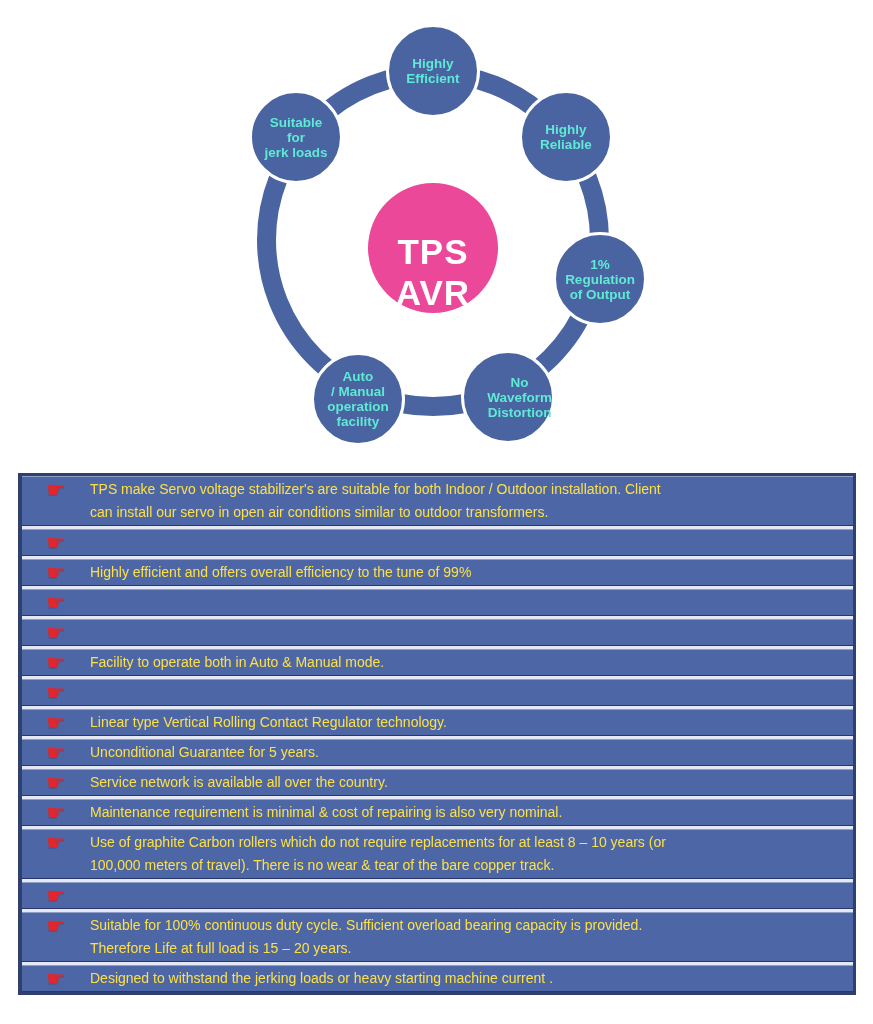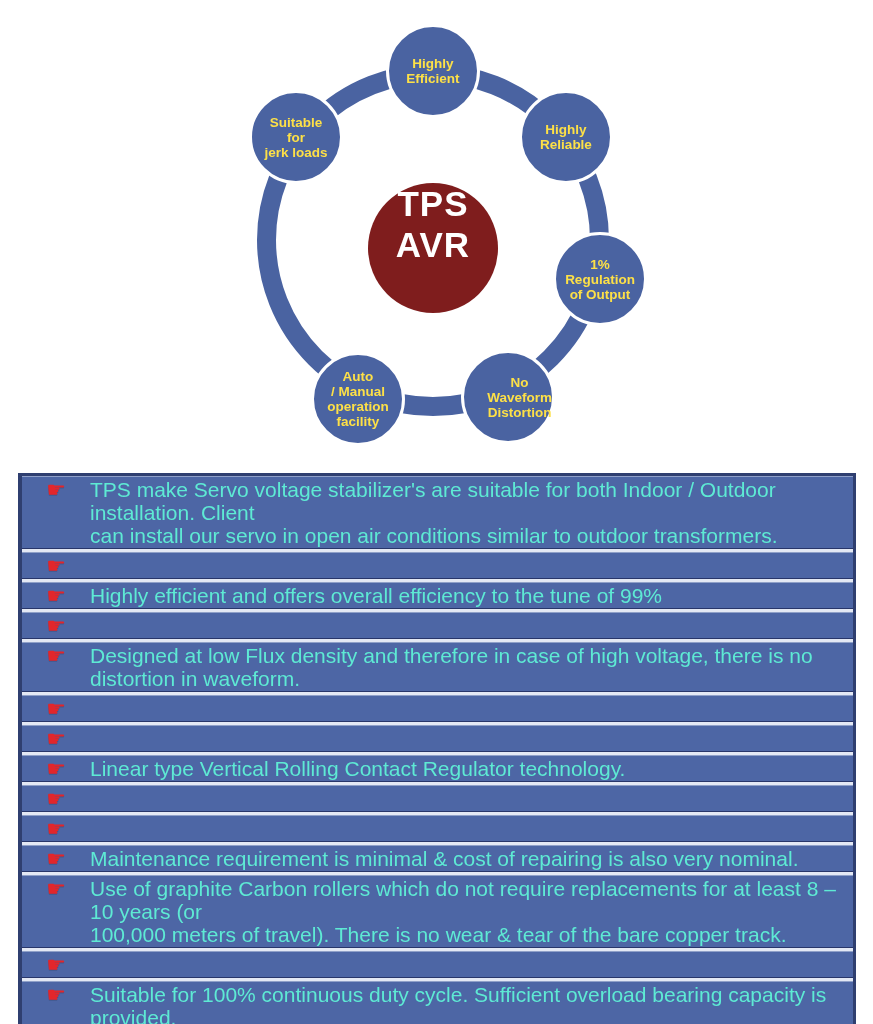--- a/index.html
+++ b/index.html
@@ -26,40 +26,40 @@
     border: 19px solid #4A63A1;
     border-radius: 50%;
   }
   .hub {
     position: absolute;
     left: 368px;
     top: 183px;
     width: 130px;
     height: 130px;
     border-radius: 50%;
-    background: #7f1d1d;
+    background: #ec4899;
     color: #ffffff;
     display: flex;
-    align-items: flex-start;
+    align-items: flex-end;
     justify-content: center;
     text-align: center;
     font-weight: bold;
     font-size: 35px;
     line-height: 41px;
     letter-spacing: 1px;
     white-space: pre-line;
   }
   .sat {
     position: absolute;
     width: 94px;
     height: 94px;
     border-radius: 50%;
     background: #4A63A1;
     border: 3px solid #ffffff;
-    color: #fde047;
+    color: #5eead4;
     display: flex;
     align-items: center;
     justify-content: center;
     text-align: center;
     font-weight: bold;
     font-size: 13.5px;
     line-height: 15px;
     white-space: pre-line;
   }
   .sat.s1 { left: 386px; top: 24px;  }
@@ -93,22 +93,22 @@
     text-align: center;
     font-family: "DejaVu Sans", sans-serif;
     font-size: 22px;
     line-height: 23px;
     color: #E2262B;
     text-shadow: 0 1px 0 rgba(0,0,0,0.15);
   }
   .row-text {
     flex: 1 1 auto;
     padding-right: 16px;
-    color: #5eead4;
-    font-size: 21px;
+    color: #fde047;
+    font-size: 14px;
     line-height: 23px;
     white-space: pre-line;
   }
 </style>
 </head>
 <body>
 
 <div class="diagram">
   <div class="ring"></div>
 
@@ -159,37 +159,39 @@
   </div>
   <div class="row">
     <span class="hand">☛</span>
     <div class="row-text">Highly efficient and offers overall efficiency to the tune of 99%</div>
   </div>
   <div class="row">
     <span class="hand">☛</span>
   </div>
   <div class="row">
     <span class="hand">☛</span>
-    <div class="row-text">Designed at low Flux density and therefore in case of high voltage, there is no distortion in waveform.</div>
-  </div>
-  <div class="row">
-    <span class="hand">☛</span>
+  </div>
+  <div class="row">
+    <span class="hand">☛</span>
+    <div class="row-text">Facility to operate both in Auto &amp; Manual mode.</div>
   </div>
   <div class="row">
     <span class="hand">☛</span>
   </div>
   <div class="row">
     <span class="hand">☛</span>
     <div class="row-text">Linear type Vertical Rolling Contact Regulator technology.</div>
   </div>
   <div class="row">
     <span class="hand">☛</span>
-  </div>
-  <div class="row">
-    <span class="hand">☛</span>
+    <div class="row-text">Unconditional Guarantee for 5 years.</div>
+  </div>
+  <div class="row">
+    <span class="hand">☛</span>
+    <div class="row-text">Service network is available all over the country.</div>
   </div>
   <div class="row">
     <span class="hand">☛</span>
     <div class="row-text">Maintenance requirement is minimal &amp; cost of repairing is also very nominal.</div>
   </div>
   <div class="row">
     <span class="hand">☛</span>
     <div class="row-text">Use of graphite Carbon rollers which do not require replacements for at least 8 – 10 years (or
 100,000 meters of travel).  There is no wear &amp; tear of the bare copper track.</div>
   </div>

